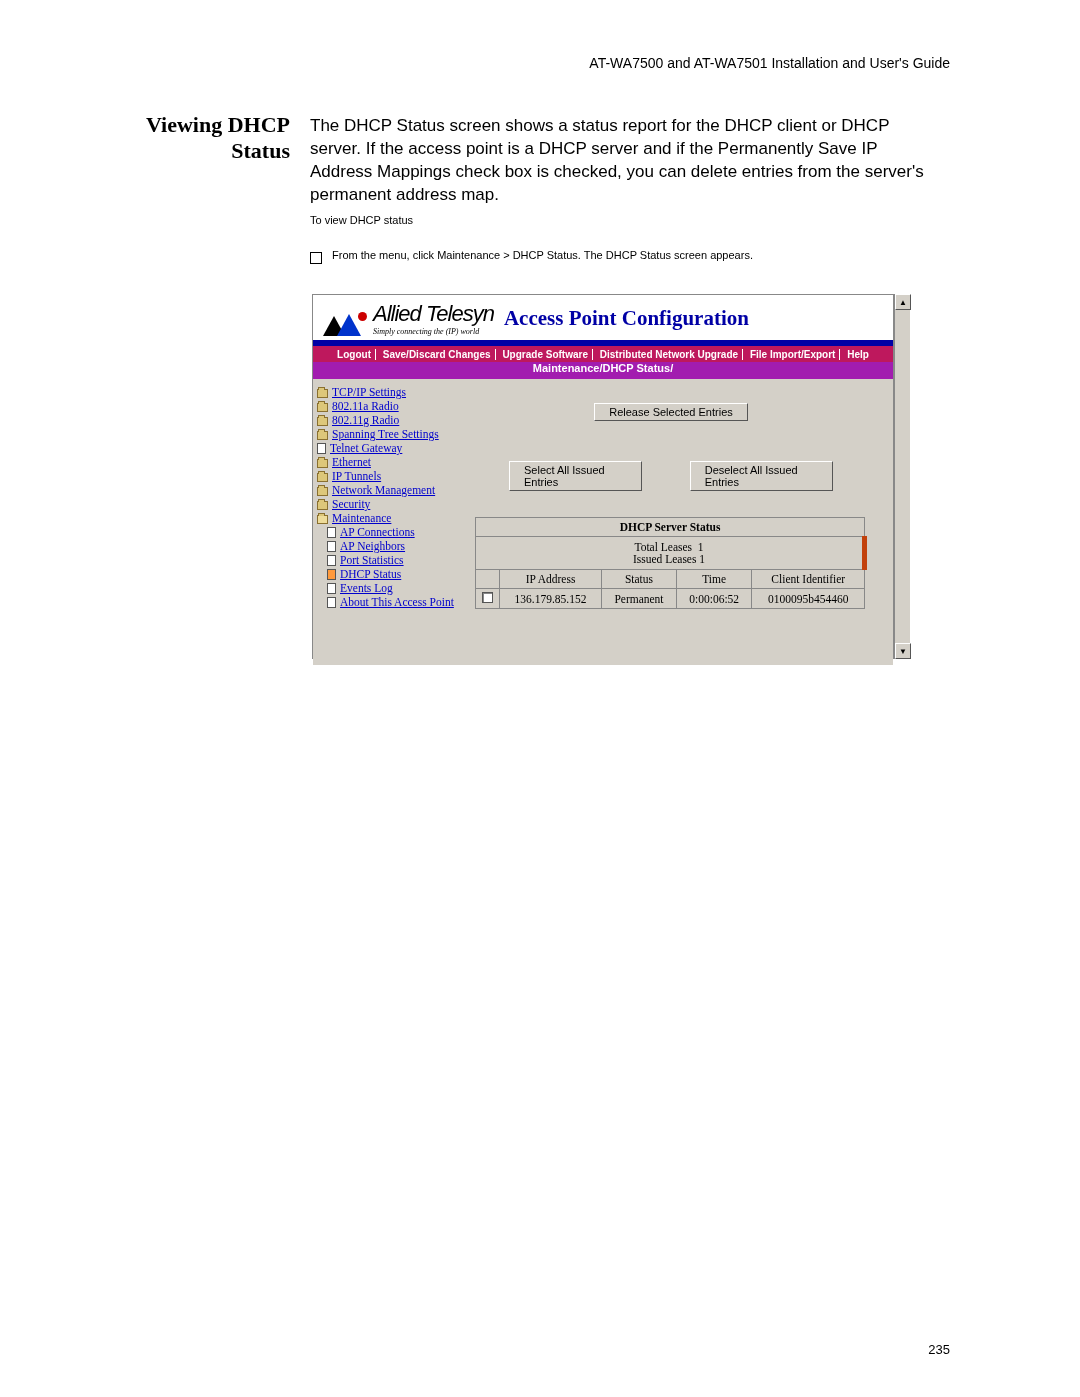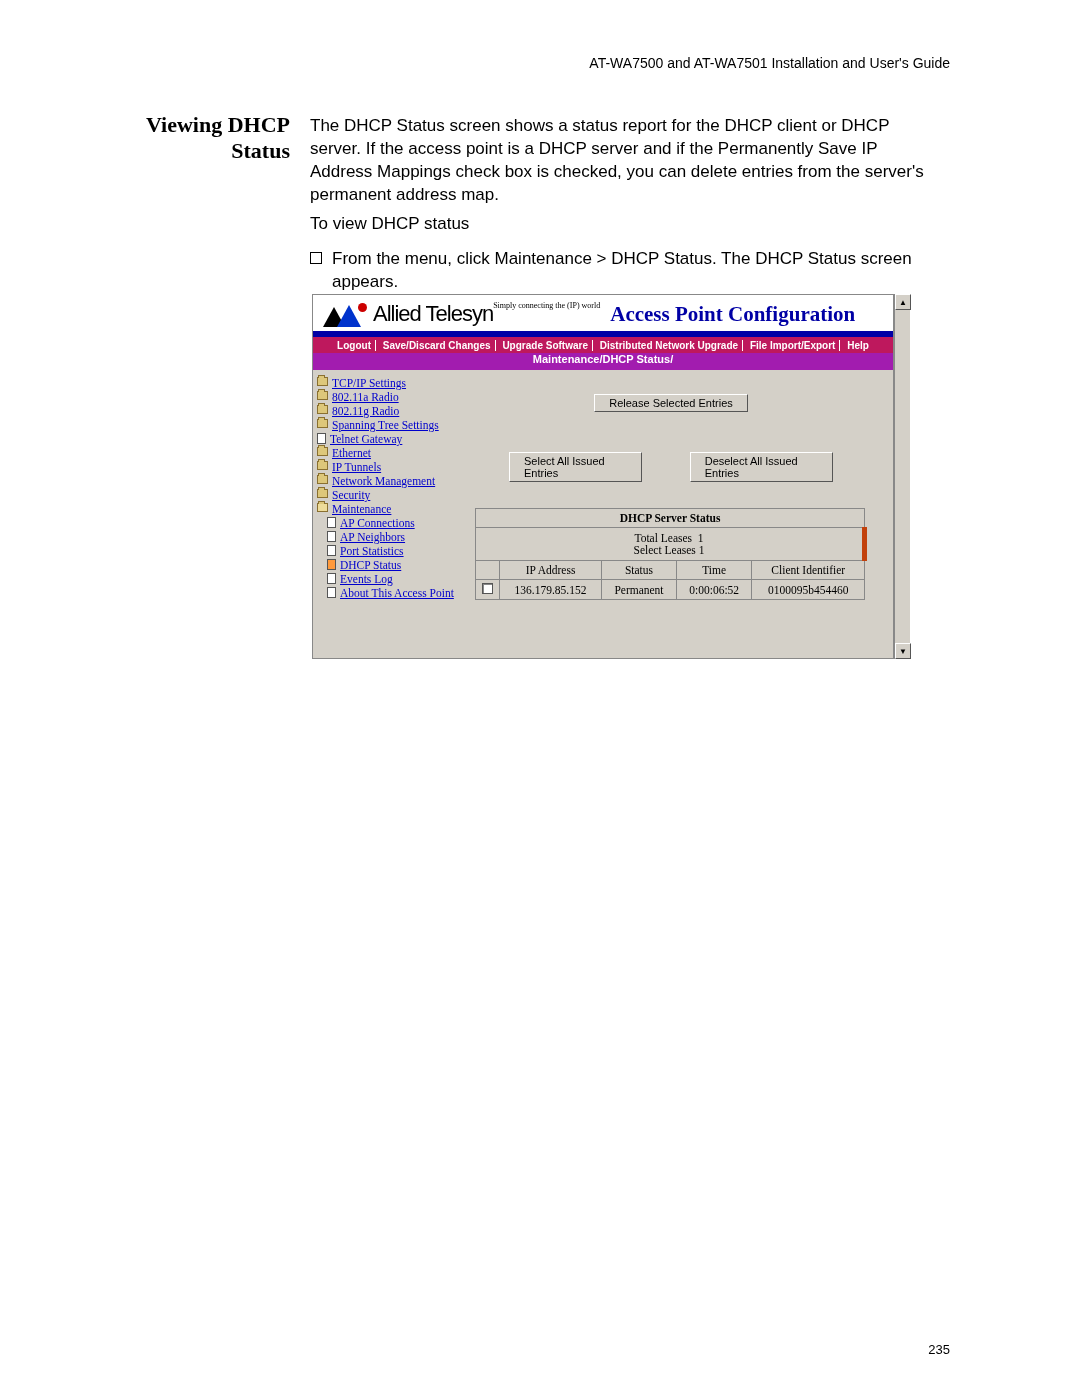--- a/index.html
+++ b/index.html
@@ -1,50 +1,50 @@
 <!DOCTYPE html>
 <html><head>
 <meta charset="utf-8">
 <style>
   * { margin: 0; padding: 0; box-sizing: border-box; }
   body { background: #fff; font-family: Arial, Helvetica, sans-serif; width: 1080px; height: 1397px; position: relative; }
   .page-header { position: absolute; top: 55px; right: 130px; font-size: 14px; }
   .section-title { position: absolute; top: 112px; left: 130px; width: 160px; font-family: "Times New Roman", serif; font-weight: bold; font-size: 22px; text-align: right; line-height: 1.2; }
   .body-text { position: absolute; top: 115px; left: 310px; width: 620px; font-size: 17px; line-height: 1.35; }
   .body-text p { margin-bottom: 29px; }
-  .instructions { position: absolute; left: 310px; width: 630px; font-size: 17px; line-height: 1.35; }
+  .instructions { position: absolute; left: 310px; width: 630px; font-size: 11px; line-height: 1.35; }
   .instr1 { top: 213px; }
   .instr2 { top: 248px; padding-left: 22px; }
   .instr2::before { content: ""; position: absolute; left: 0; top: 4px; width: 10px; height: 10px; border: 1.5px solid #000; background: #fff; }
 
   .screenshot-wrap { position: absolute; left: 312px; top: 294px; width: 598px; }
   .scrollbar { position: absolute; right: 0; top: 0; bottom: 0; width: 16px; background: #d4d0c8; border-left: 1px solid #888; }
   .scrollbtn { width: 16px; height: 16px; background: #d4d0c8; border: 1px solid #fff; border-right-color: #555; border-bottom-color: #555; display: flex; align-items: center; justify-content: center; font-size: 8px; color: #000; }
   .scrollbtn-bot { position: absolute; bottom: 0; }
   .screenshot { width: 582px; height: 365px; border: 1px solid #888; background: #d4d0c8; font-size: 11px; }
 
   .header-band { background: #fff; display: flex; align-items: center; padding: 6px 10px 4px 10px; border-bottom: 6px solid #0000a5; }
   .logo { display: flex; align-items: flex-end; }
   .logo-mark { width: 44px; height: 22px; position: relative; margin-right: 6px; }
   .logo-tri1 { position: absolute; left: 0; bottom: 0; width: 0; height: 0; border-left: 11px solid transparent; border-right: 11px solid transparent; border-bottom: 20px solid #000; }
   .logo-tri2 { position: absolute; left: 14px; bottom: 0; width: 0; height: 0; border-left: 12px solid transparent; border-right: 12px solid transparent; border-bottom: 22px solid #0033cc; }
   .logo-dot { position: absolute; right: 0; top: -2px; width: 9px; height: 9px; background: #c00; border-radius: 50%; }
   .logo-name { font-family: Arial, sans-serif; font-size: 22px; letter-spacing: -1px; color: #000; }
   .logo-tag { font-family: "Times New Roman", serif; font-size: 8px; color: #000; }
-  .logo-col { display: flex; flex-direction: row; }
+  .logo-col { display: flex; flex-direction: column; font-style: italic; }
   .header-title { font-family: "Times New Roman", serif; font-weight: bold; color: #0000a5; font-size: 21px; margin-left: 10px; }
 
   .menubar { background: #be185d; color: #fff; font-weight: bold; font-size: 10px; text-align: center; padding: 3px 4px 2px; }
   .menubar span { padding: 0 4px; border-right: 1px solid #fff; }
   .menubar span:last-child { border-right: none; }
   .crumb { background: #a21caf; color: #fff; font-weight: bold; font-size: 11px; text-align: center; padding: 0 0 5px; }
 
   .app-body { display: flex; height: 286px; }
   .nav-tree { width: 148px; background: #d4d0c8; padding: 6px 4px; overflow: hidden; }
-  .nav-item { display: flex; align-items: flex-start; gap: 4px; padding: 1px 0; }
+  .nav-item { display: flex; align-items: flex-end; gap: 4px; padding: 1px 0; }
   .nav-item a { color: #0000cc; text-decoration: underline; font-family: "Times New Roman", serif; font-size: 11.5px; white-space: nowrap; cursor: pointer; }
   .folder-icon { width: 11px; height: 9px; background: #ddc77a; border: 1px solid #8a7030; position: relative; flex-shrink: 0; }
   .folder-icon::before { content: ""; position: absolute; top: -3px; left: 0; width: 5px; height: 2px; background: #ddc77a; border: 1px solid #8a7030; border-bottom: none; }
   .page-icon { width: 9px; height: 11px; background: #fff; border: 1px solid #555; flex-shrink: 0; margin-left: 10px; }
   .page-icon.orange { background: #ff9a3c; }
   .nav-sub { margin-left: 0; }
 
   .content-pane { flex: 1; background: #d4d0c8; padding: 8px 26px 8px 14px; }
   .winbtn { display: inline-block; background: #d4d0c8; border-top: 1px solid #fff; border-left: 1px solid #fff; border-right: 1px solid #555; border-bottom: 1px solid #555; padding: 2px 14px; font-size: 11px; font-family: Arial, sans-serif; margin: 16px; cursor: pointer; }
   .btnrow { text-align: center; margin-bottom: 8px; }
@@ -181,21 +181,21 @@
         </div>
 
         <table class="status-table">
           <tbody>
               <tr class="status-title-row">
                 <td colspan="5">DHCP Server Status</td>
               </tr>
           <tr class="leases-row">
                 <td colspan="5" style="padding:4px 0;">
             <div><span>Total Leases</span>&nbsp;&nbsp;<span>1</span></div>
-            <div><span>Select Leases</span>&nbsp;<span>1</span></div>
+            <div><span>Issued Leases</span>&nbsp;<span>1</span></div>
           </td>
               </tr>
           <tr class="header-row">
             <th style="width:22px;"></th>
             <th>IP Address</th>
             <th>Status</th>
             <th>Time</th>
             <th>Client Identifier</th>
           </tr>
           <tr>

